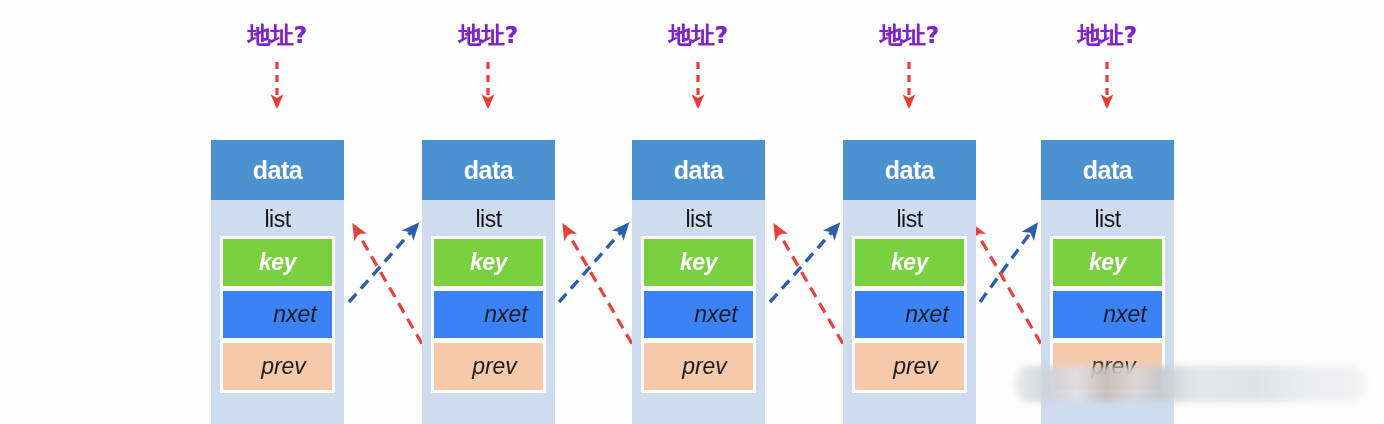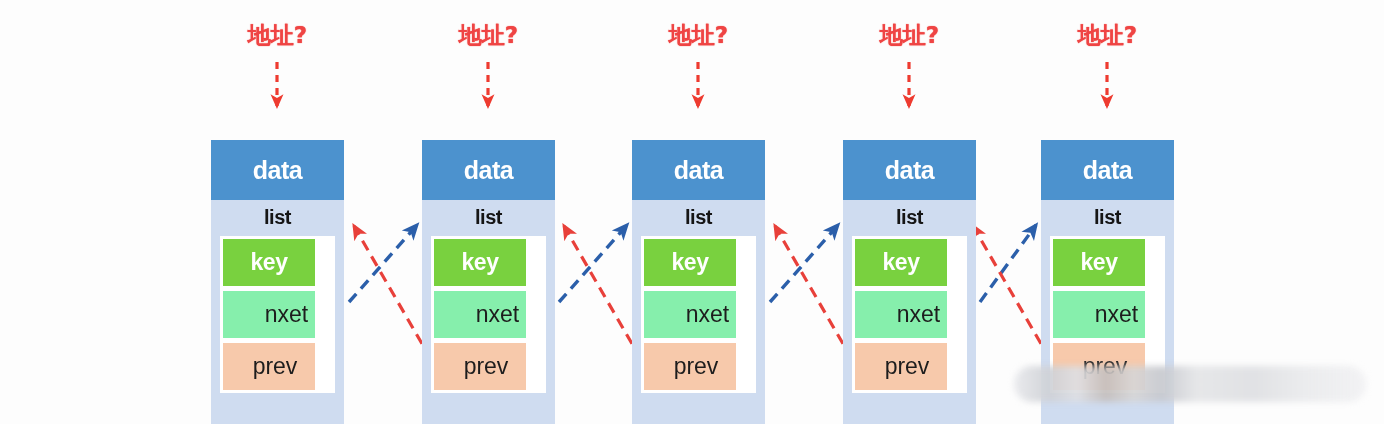--- a/index.html
+++ b/index.html
@@ -16,21 +16,21 @@
   #wires{position:absolute;left:0;top:0;width:1384px;height:424px;pointer-events:none;}
 
   
   .node{position:absolute;width:133px;}
 
   .addr-label{
     position:absolute;
     width:133px;
     text-align:center;
     top:0px;
-    color:#ef4444;
+    color:#6d28d9;
     font-weight:bold;
     font-size:23px;
     letter-spacing:0px;
     font-family:"DejaVu Sans", sans-serif;
     text-shadow:0 0 1px #ee3b30;
   }
 
   .data-box{
     position:absolute;
     top:120px;left:0;
@@ -46,40 +46,41 @@
   .list-panel{
     position:absolute;
     top:180px;left:0;
     width:133px;height:225px;
     background:#cfdcf0;
   }
   .list-title{
     position:absolute;top:6px;left:0;width:133px;
     text-align:center;
     color:#151515;
-    font-weight:bold;
-    font-size:20px;
+    font-weight:normal;
+    font-size:23px;
     letter-spacing:-0.5px;
   }
   .fields{
     position:absolute;
     top:36px;left:9px;
     width:115px;
     background:#ffffff;
     padding:3px 3px 3px 3px;
     box-sizing:border-box;
   }
   .field{
-    width:92px;height:47px;
+    width:109px;height:47px;
     display:flex;align-items:center;justify-content:center;
     font-size:23px;
     box-sizing:border-box;
+    font-style:italic;
   }
   .f-key{background:#79d13f;color:#ffffff;font-weight:bold;letter-spacing:-0.5px;}
-  .f-next{background:#86efac;color:#1d1d1d;margin-top:5px;padding-left:35px;}
+  .f-next{background:#3b82f6;color:#1d1d1d;margin-top:5px;padding-left:35px;}
   .f-prev{background:#f7c9ab;color:#1d1d1d;margin-top:5px;padding-left:12px;}
 
   
   #censor{
     position:absolute;
     left:1014px;top:366px;
     width:352px;height:36px;
     border-radius:18px;
     background:
       linear-gradient(90deg,

